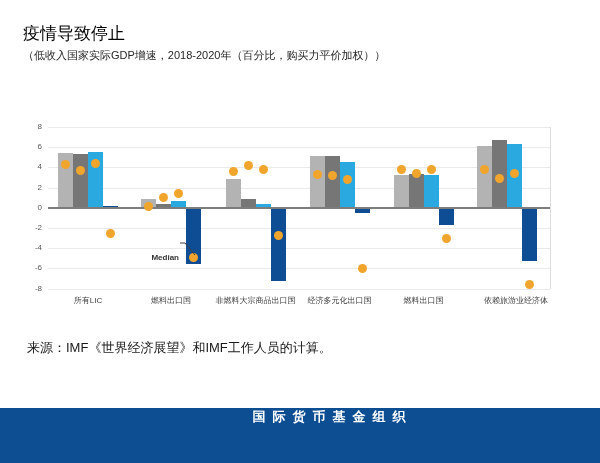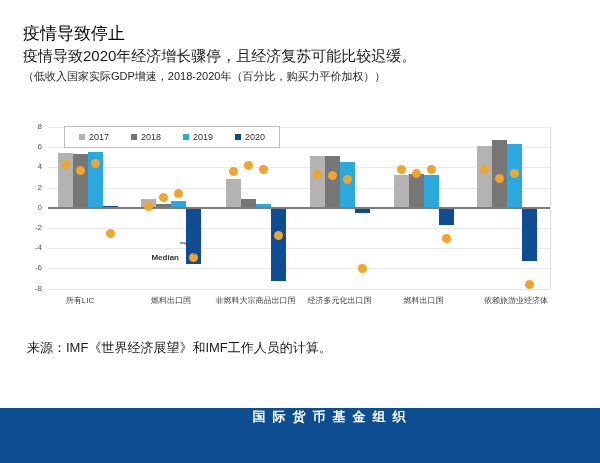--- a/index.html
+++ b/index.html
@@ -43,43 +43,24 @@
     position:absolute;left:0;top:408px;width:600px;height:55px;
     display:flex;align-items:flex-start;justify-content:center;padding-left:29px;
   }
   .brandbar span{color:#ffffff;font-size:13px;font-weight:bold;letter-spacing:7px;text-indent:7px;}
 </style>
 </head>
 <body>
 
 <div class="header">
   <h1 class="title">疫情导致停止</h1>
-  <p class="subtitle">疫情导致2020年经济增长骤停，且经济复苏可能比较迟缓。</p>
   <p class="spec">（低收入国家实际GDP增速，2018-2020年（百分比，购买力平价加权））</p>
 </div>
 
 <div class="chart" id="chart">
-  <div class="legend" id="legend">
-      <div class="legend-item">
-        <span class="legend-swatch" style="background: rgb(179, 179, 179);"></span>
-        <span class="legend-label">2017</span>
-      </div>
-      <div class="legend-item">
-        <span class="legend-swatch" style="background: rgb(118, 118, 118);"></span>
-        <span class="legend-label">2018</span>
-      </div>
-      <div class="legend-item">
-        <span class="legend-swatch" style="background: rgb(41, 169, 224);"></span>
-        <span class="legend-label">2019</span>
-      </div>
-      <div class="legend-item">
-        <span class="legend-swatch" style="background: rgb(14, 77, 148);"></span>
-        <span class="legend-label">2020</span>
-      </div>
-    </div>
   <div class="median-label">Median</div>
   <svg class="median-line" width="18" height="18" viewBox="0 0 18 18">
     <path d="M0,3 L5,3 L15,15" stroke="#404040" stroke-width="1" fill="none"></path>
   </svg>
 <div class="gridline" style="left: 48px; top: 127px; width: 502px;"></div>
     <div class="ytick" style="left: 26px; top: 122px;">8</div>
     <div class="gridline" style="left: 48px; top: 147.188px; width: 502px;"></div>
     <div class="ytick" style="left: 26px; top: 142.188px;">6</div>
     <div class="gridline" style="left: 48px; top: 167.375px; width: 502px;"></div>
     <div class="ytick" style="left: 26px; top: 162.375px;">4</div>
@@ -137,21 +118,21 @@
     <div class="mdot" style="left: 258.5px; top: 164.894px; background: rgb(241, 165, 44);"></div>
     <div class="mdot" style="left: 342.5px; top: 174.988px; background: rgb(241, 165, 44);"></div>
     <div class="mdot" style="left: 426.5px; top: 164.894px; background: rgb(241, 165, 44);"></div>
     <div class="mdot" style="left: 510px; top: 168.931px; background: rgb(241, 165, 44);"></div>
     <div class="mdot" style="left: 106px; top: 229.494px; background: rgb(241, 165, 44);"></div>
     <div class="mdot" style="left: 189px; top: 252.709px; background: rgb(241, 165, 44);"></div>
     <div class="mdot" style="left: 273.5px; top: 230.503px; background: rgb(241, 165, 44);"></div>
     <div class="mdot" style="left: 357.5px; top: 263.812px; background: rgb(241, 165, 44);"></div>
     <div class="mdot" style="left: 441.5px; top: 233.531px; background: rgb(241, 165, 44);"></div>
     <div class="mdot" style="left: 525px; top: 279.962px; background: rgb(241, 165, 44);"></div>
-    <div class="catlabel" style="left: 80px; top: 295px;">所有LIC</div>
+    <div class="catlabel" style="left: 88px; top: 295px;">所有LIC</div>
     <div class="catlabel" style="left: 171px; top: 295px;">燃料出口国</div>
     <div class="catlabel" style="left: 255.5px; top: 295px;">非燃料大宗商品出口国</div>
     <div class="catlabel" style="left: 339.5px; top: 295px;">经济多元化出口国</div>
     <div class="catlabel" style="left: 423.5px; top: 295px;">燃料出口国</div>
     <div class="catlabel" style="left: 516px; top: 295px;">依赖旅游业经济体</div>
   </div>
 
 <div class="notes">
   <p>来源：IMF《世界经济展望》和IMF工作人员的计算。</p>
 </div>

